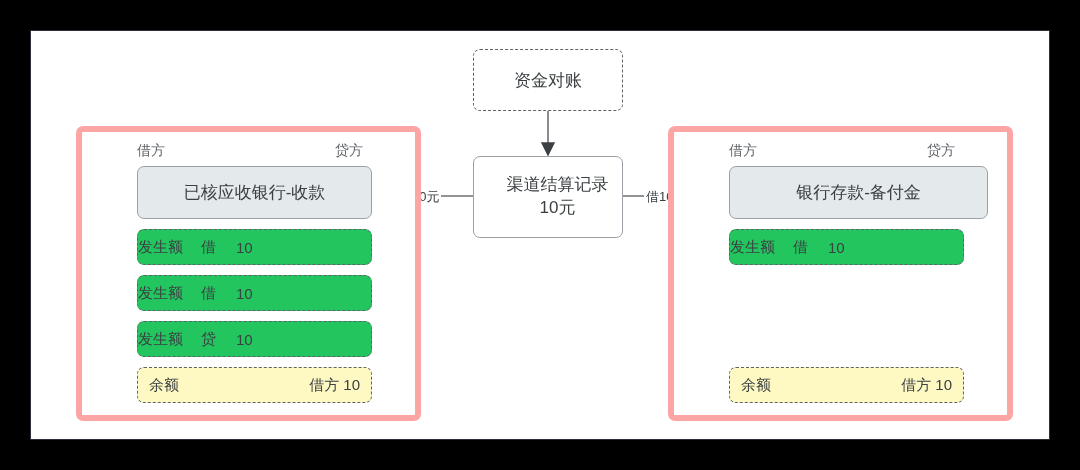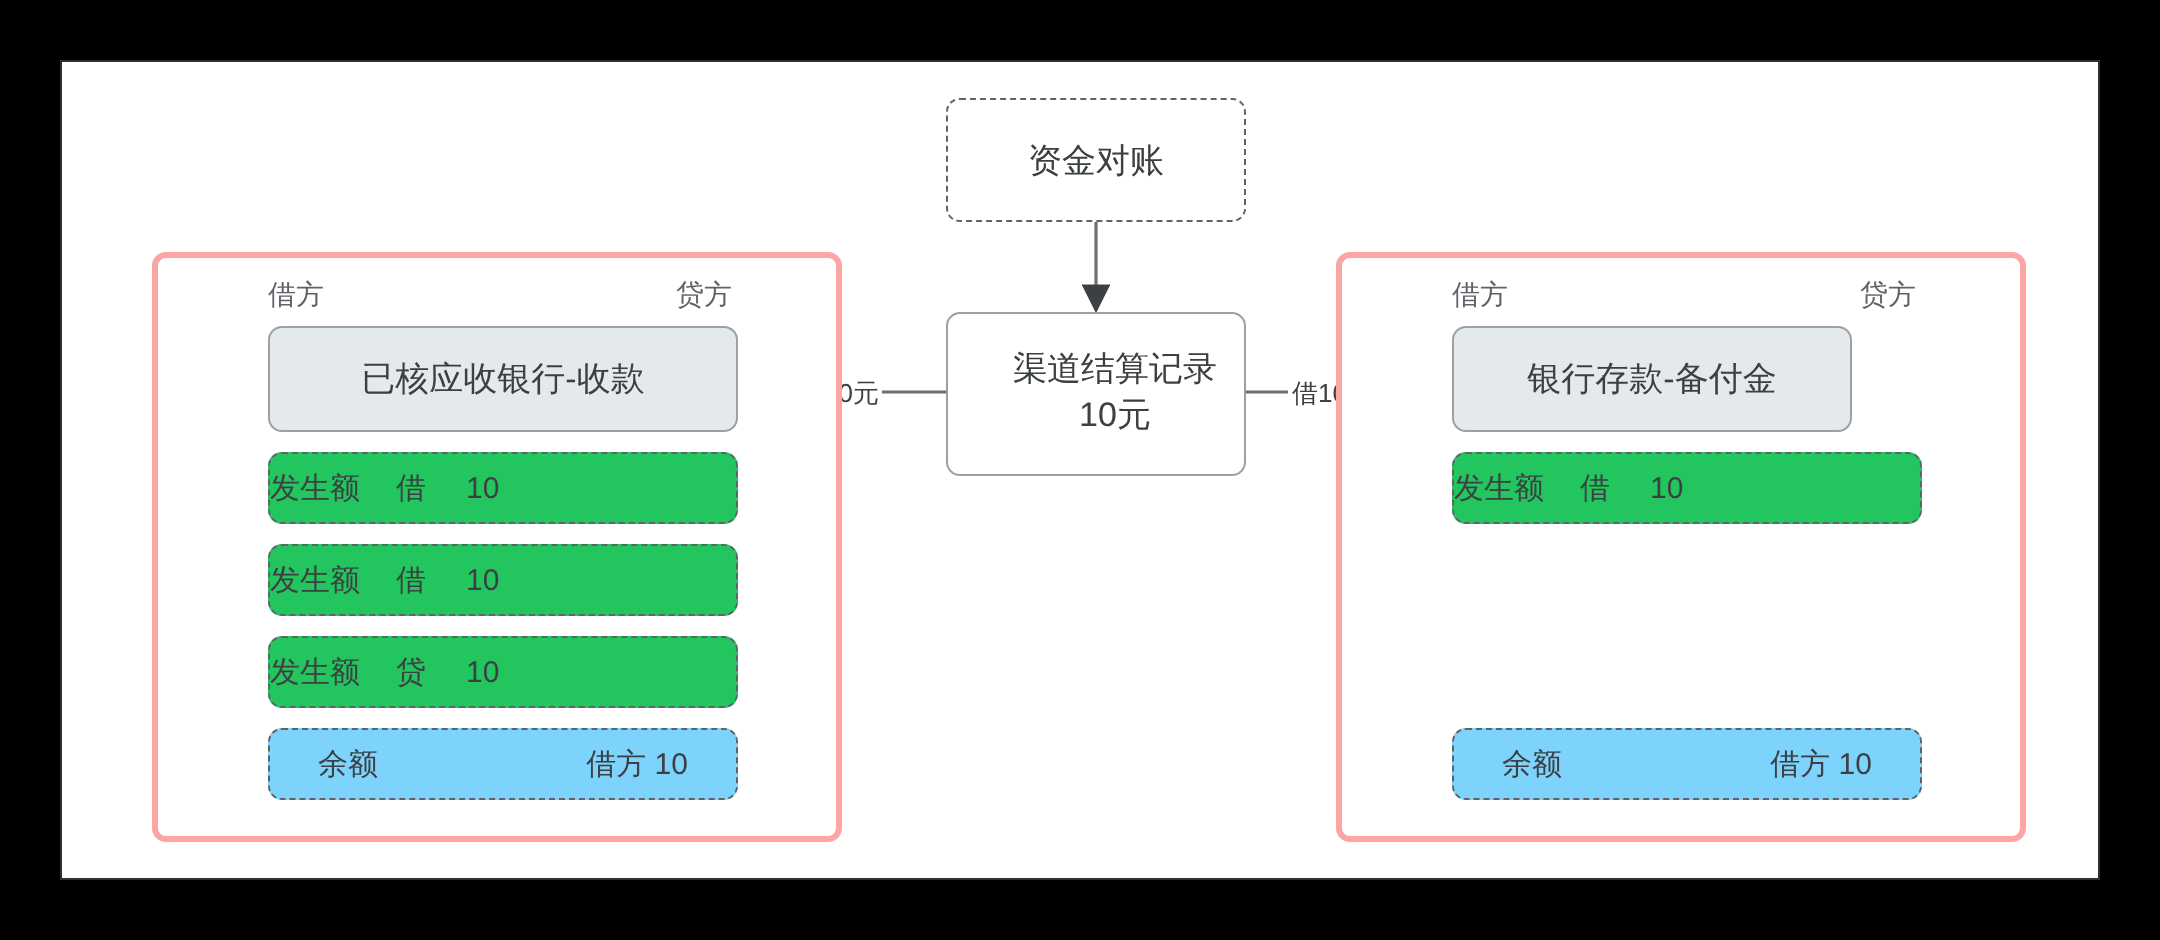--- a/index.html
+++ b/index.html
@@ -21,21 +21,21 @@
     width: 1020px;
     height: 410px;
     background: #ffffff;
     border: 1px solid #2b3038;
     box-sizing: border-box;
   }
 
   .panel {
     position: absolute;
     box-sizing: border-box;
-    border: 3px solid #fca5a5;
+    border: 6px solid #fca5a5;
     border-radius: 7px;
     background: #ffffff;
   }
 
   .col-head {
     position: absolute;
     font-size: 14px;
     color: #5f6368;
     white-space: nowrap;
   }
@@ -64,23 +64,23 @@
     align-items: center;
     justify-content: flex-start;
     font-size: 15px;
     color: #3c4043;
     white-space: nowrap;
   }
   .row .amt-label { margin-right: 18px; }
   .row .amt-side  { margin-right: 20px; }
 
   .row.balance {
-    background: #7dd3fc;
+    background: #fef9c3;
     justify-content: space-between;
-    padding: 0 24px;
+    padding: 0 11px;
   }
   .row.balance .bal-left  { font-size: 15px; }
   .row.balance .bal-right { font-size: 15px; }
 
   
   .dashed-node {
     position: absolute;
     box-sizing: border-box;
     border: 1.6px dashed #5f6368;
     border-radius: 7px;
@@ -190,21 +190,21 @@
       <span class="bal-left">余额</span>
       <span class="bal-right">借方 10</span>
     </div>
   </div>
 
   <div class="panel" style="left:637px; top:95px; width:345px; height:295px;">
 
     <div class="col-head" style="left:55px; top:10px;">借方</div>
     <div class="col-head" style="right:52px; top:10px;">贷方</div>
 
-    <div class="acct-box" style="left:55px; top:34px; width:200px; height:53px;">
+    <div class="acct-box" style="left:55px; top:34px; width:259px; height:53px;">
       <span>银行存款-备付金</span>
     </div>
 
     <div class="row" style="left:55px; top:97px; width:235px; height:36px;">
       <span class="amt-label">发生额</span>
       <span class="amt-side">借</span>
       <span>10</span>
     </div>
 
     <div class="row balance" style="left:55px; top:235px; width:235px; height:36px;">

